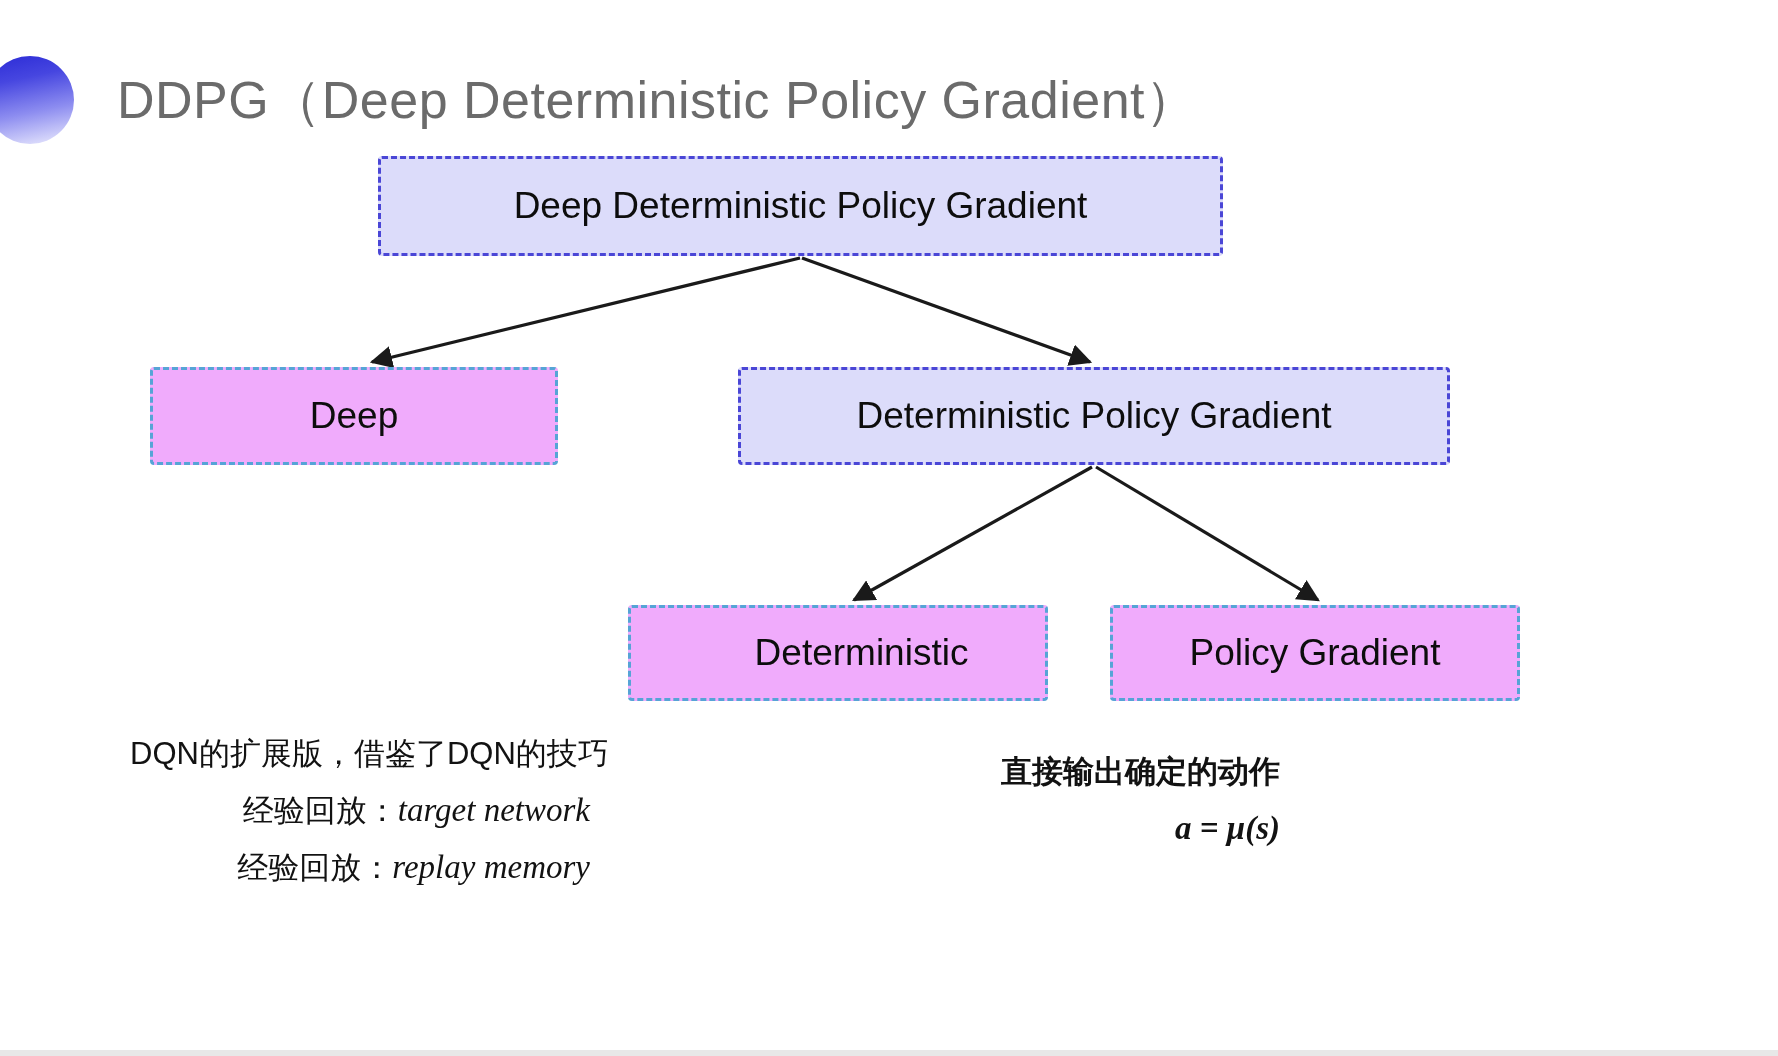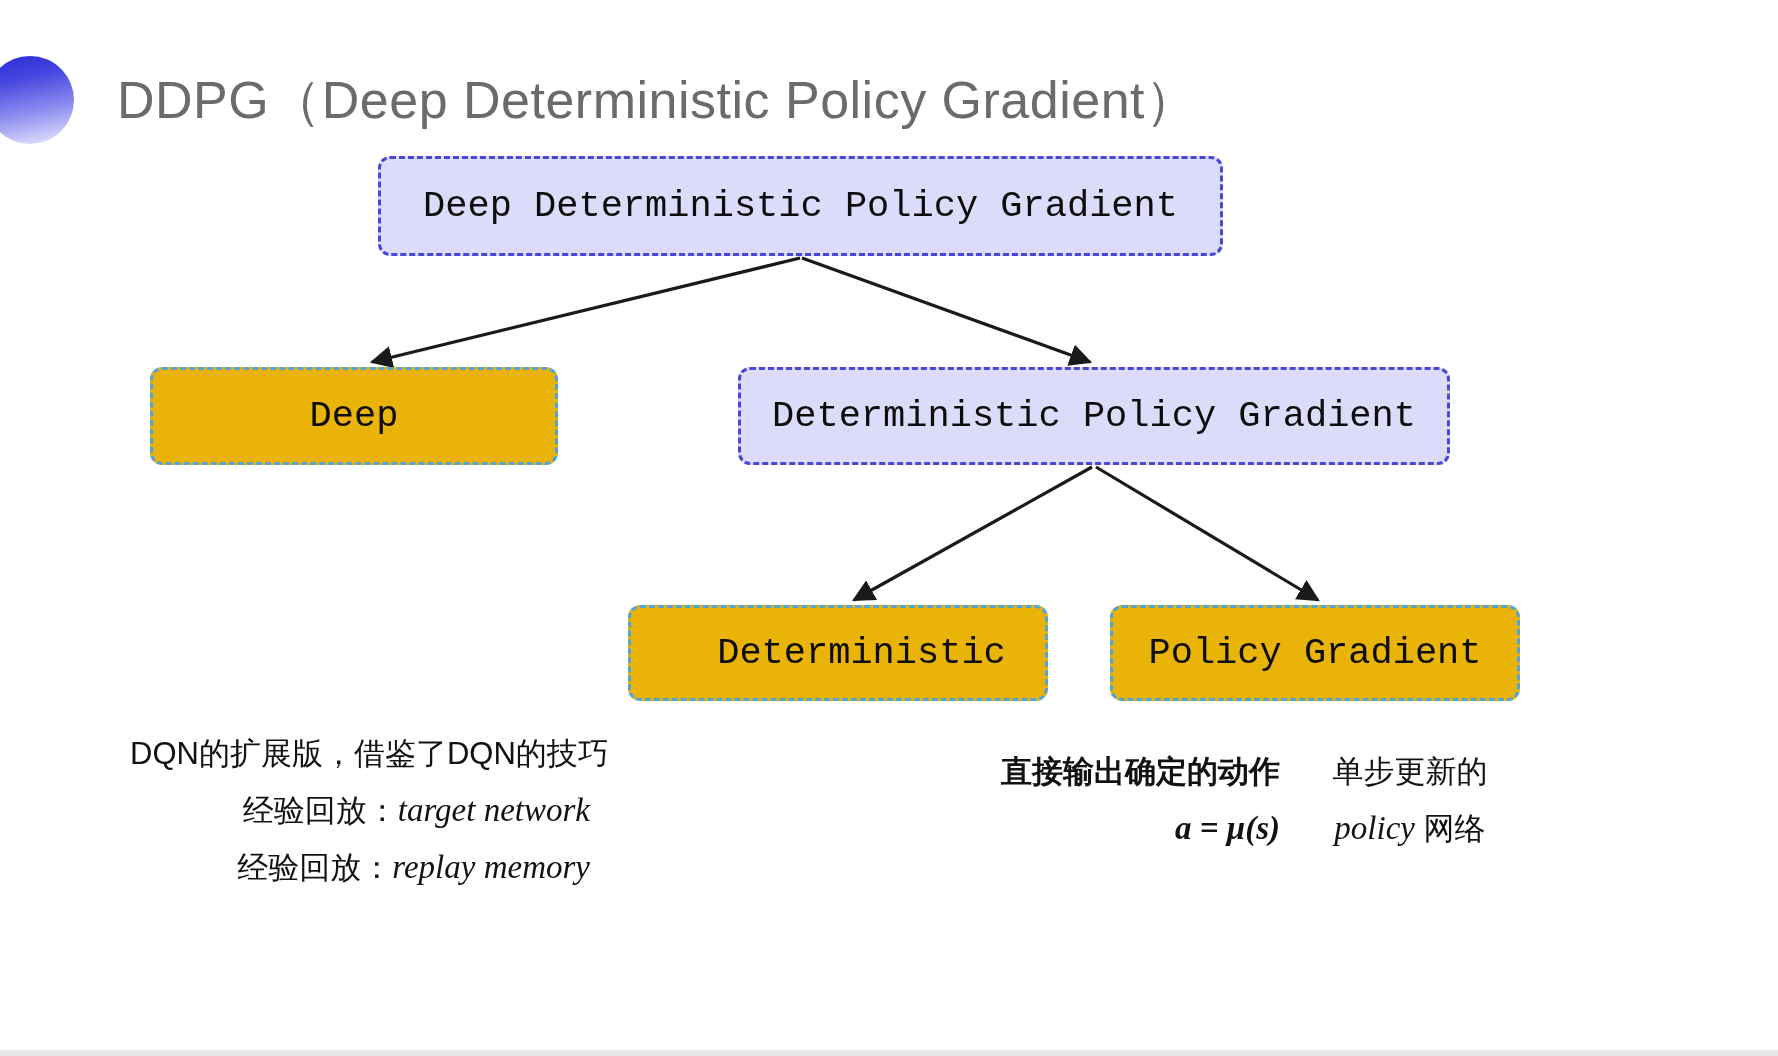--- a/index.html
+++ b/index.html
@@ -56,31 +56,30 @@
     margin-left: 22px;
   }
 
   
   .node {
     position: absolute;
     box-sizing: border-box;
     display: flex;
     align-items: center;
     justify-content: center;
-    border-radius: 12px;
+    border-radius: 4px;
     color: #0d0d0d;
     white-space: nowrap;
-    font-family: Liberation Mono, monospace;
   }
   .node.purple {
     background: #dcdcfa;
     border: 3px dashed #4a46d6;
   }
   .node.cyan {
-    background: #eab308;
+    background: #f0abfc;
     border: 3px dashed #56a4d6;
   }
 
   #node-root   { left: 378px;  top: 156px; width: 845px; height: 100px; font-size: 37px; }
   #node-deep   { left: 150px;  top: 367px; width: 408px; height: 98px;  font-size: 37px; }
   #node-dpg    { left: 738px;  top: 367px; width: 712px; height: 98px;  font-size: 37px; }
   #node-det    { left: 628px;  top: 605px; width: 420px; height: 96px;  font-size: 37px; padding-left: 47px; }
   #node-pg     { left: 1110px; top: 605px; width: 410px; height: 96px;  font-size: 37px; }
 
   
@@ -164,20 +163,16 @@
     <span class="line">DQN的扩展版，借鉴了DQN的技巧</span>
     <span class="line"><span>经验回放：</span><span class="mathit">target network</span></span>
     <span class="line"><span>经验回放：</span><span class="mathit">replay memory</span></span>
   </div>
 
   <div class="note" id="note-det">
     <span class="line">直接输出确定的动作</span>
     <span class="line mathit">a = μ(s)</span>
   </div>
 
-  <div class="note" id="note-pg">
-    <span class="line">单步更新的</span>
-    <span class="line"><span class="mathit">policy</span><span> 网络</span></span>
-  </div>
 
   <div class="slide-bottom-rule"></div>
 
 </div>
 
 </body></html>

